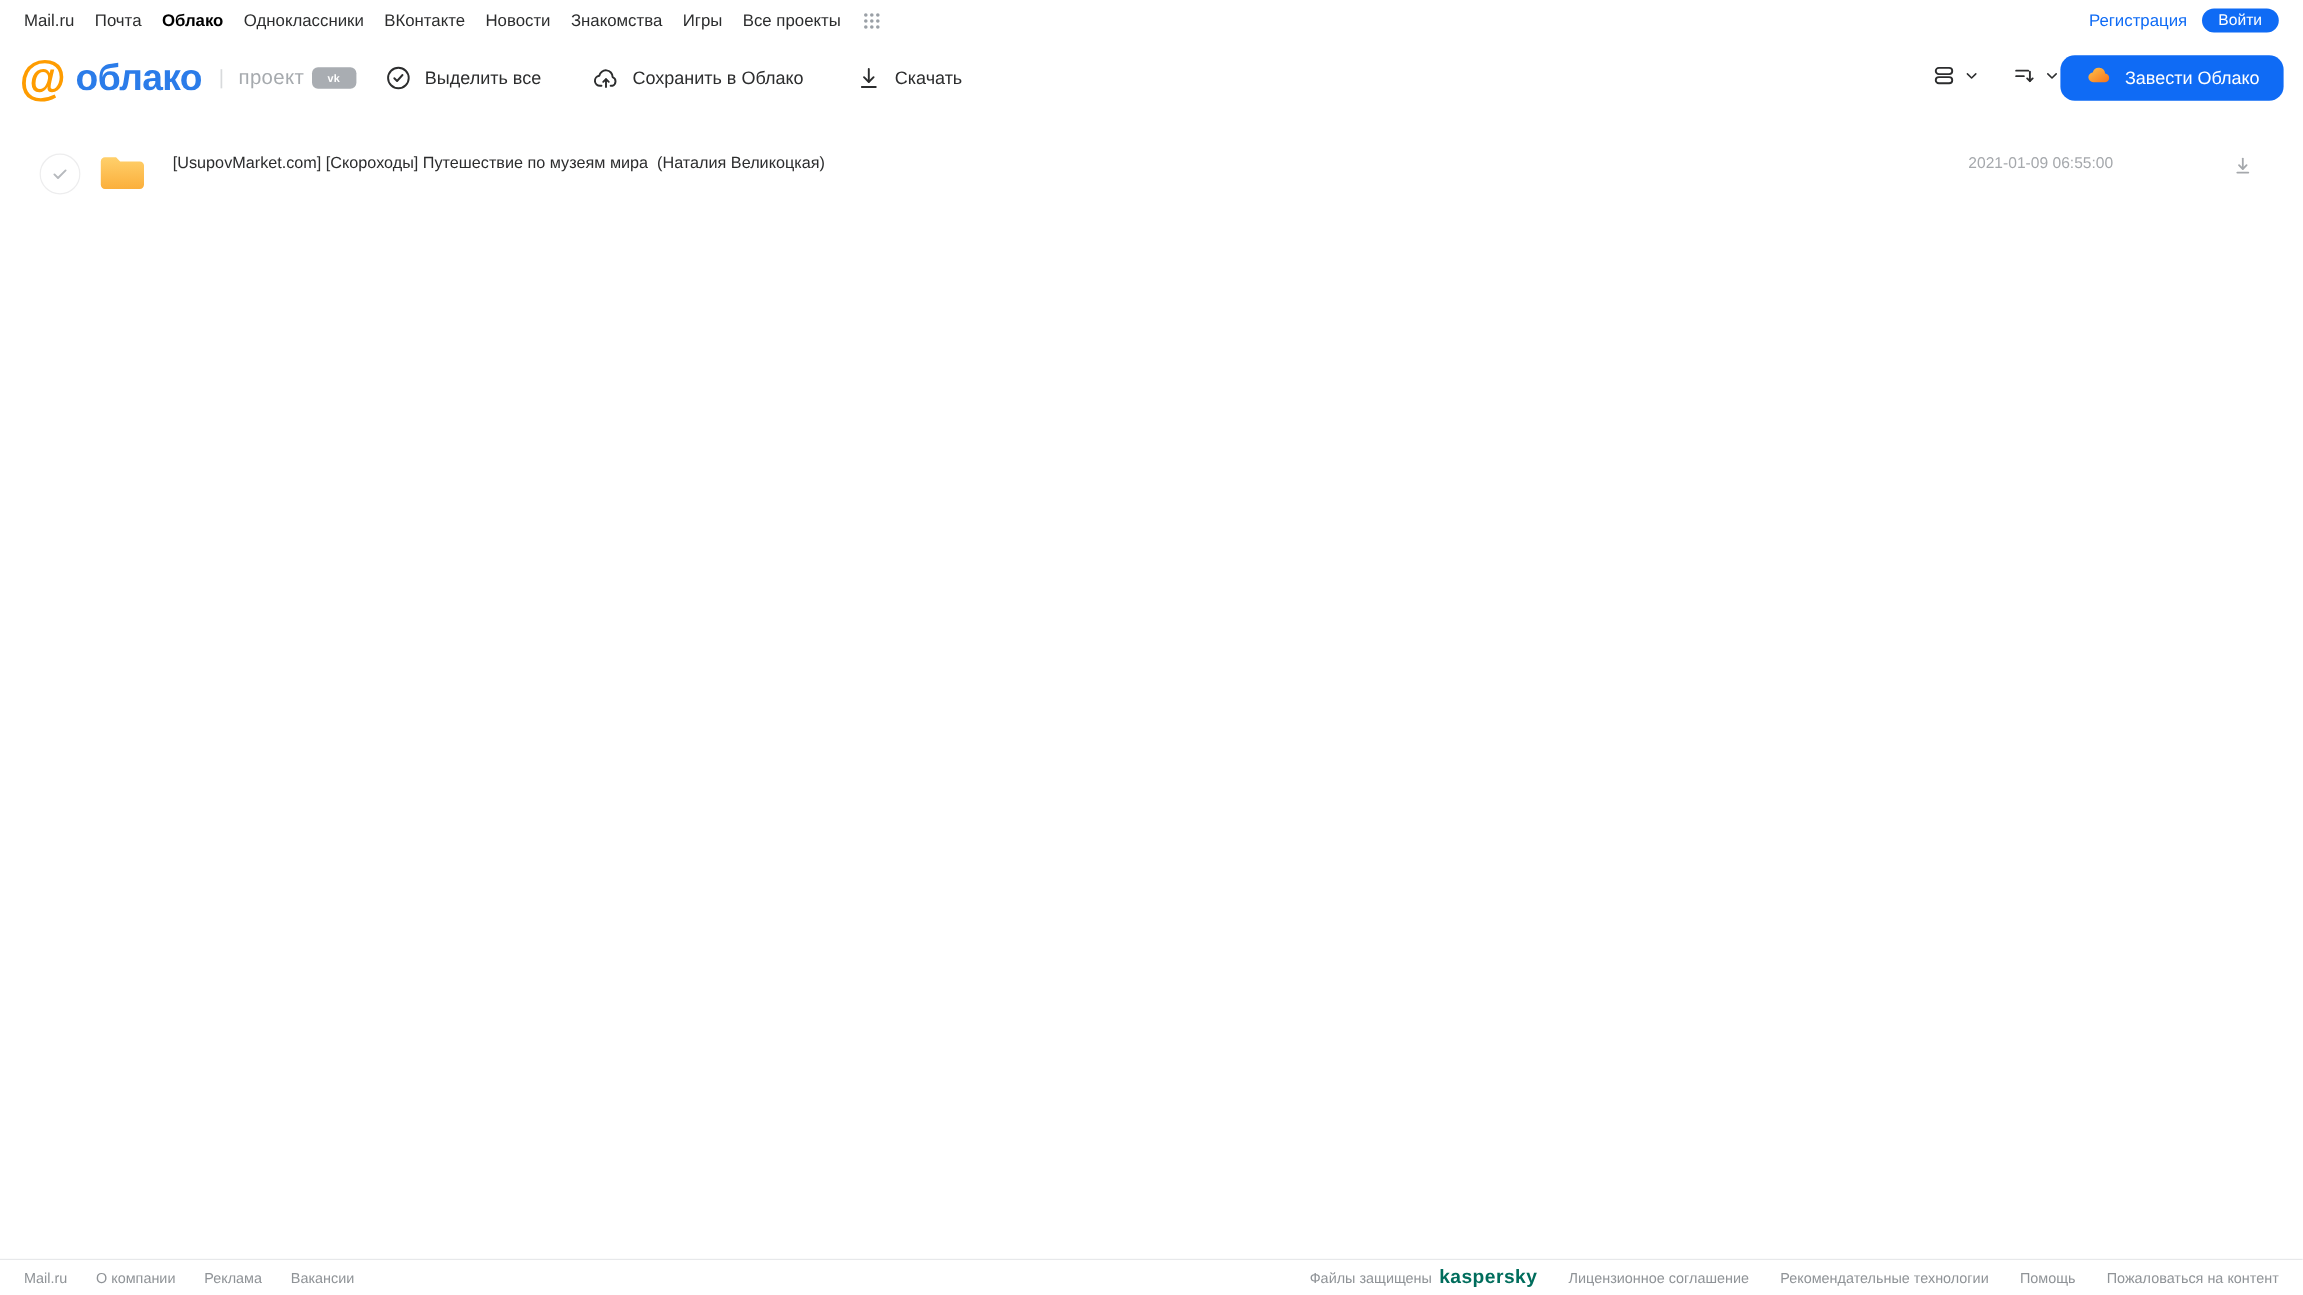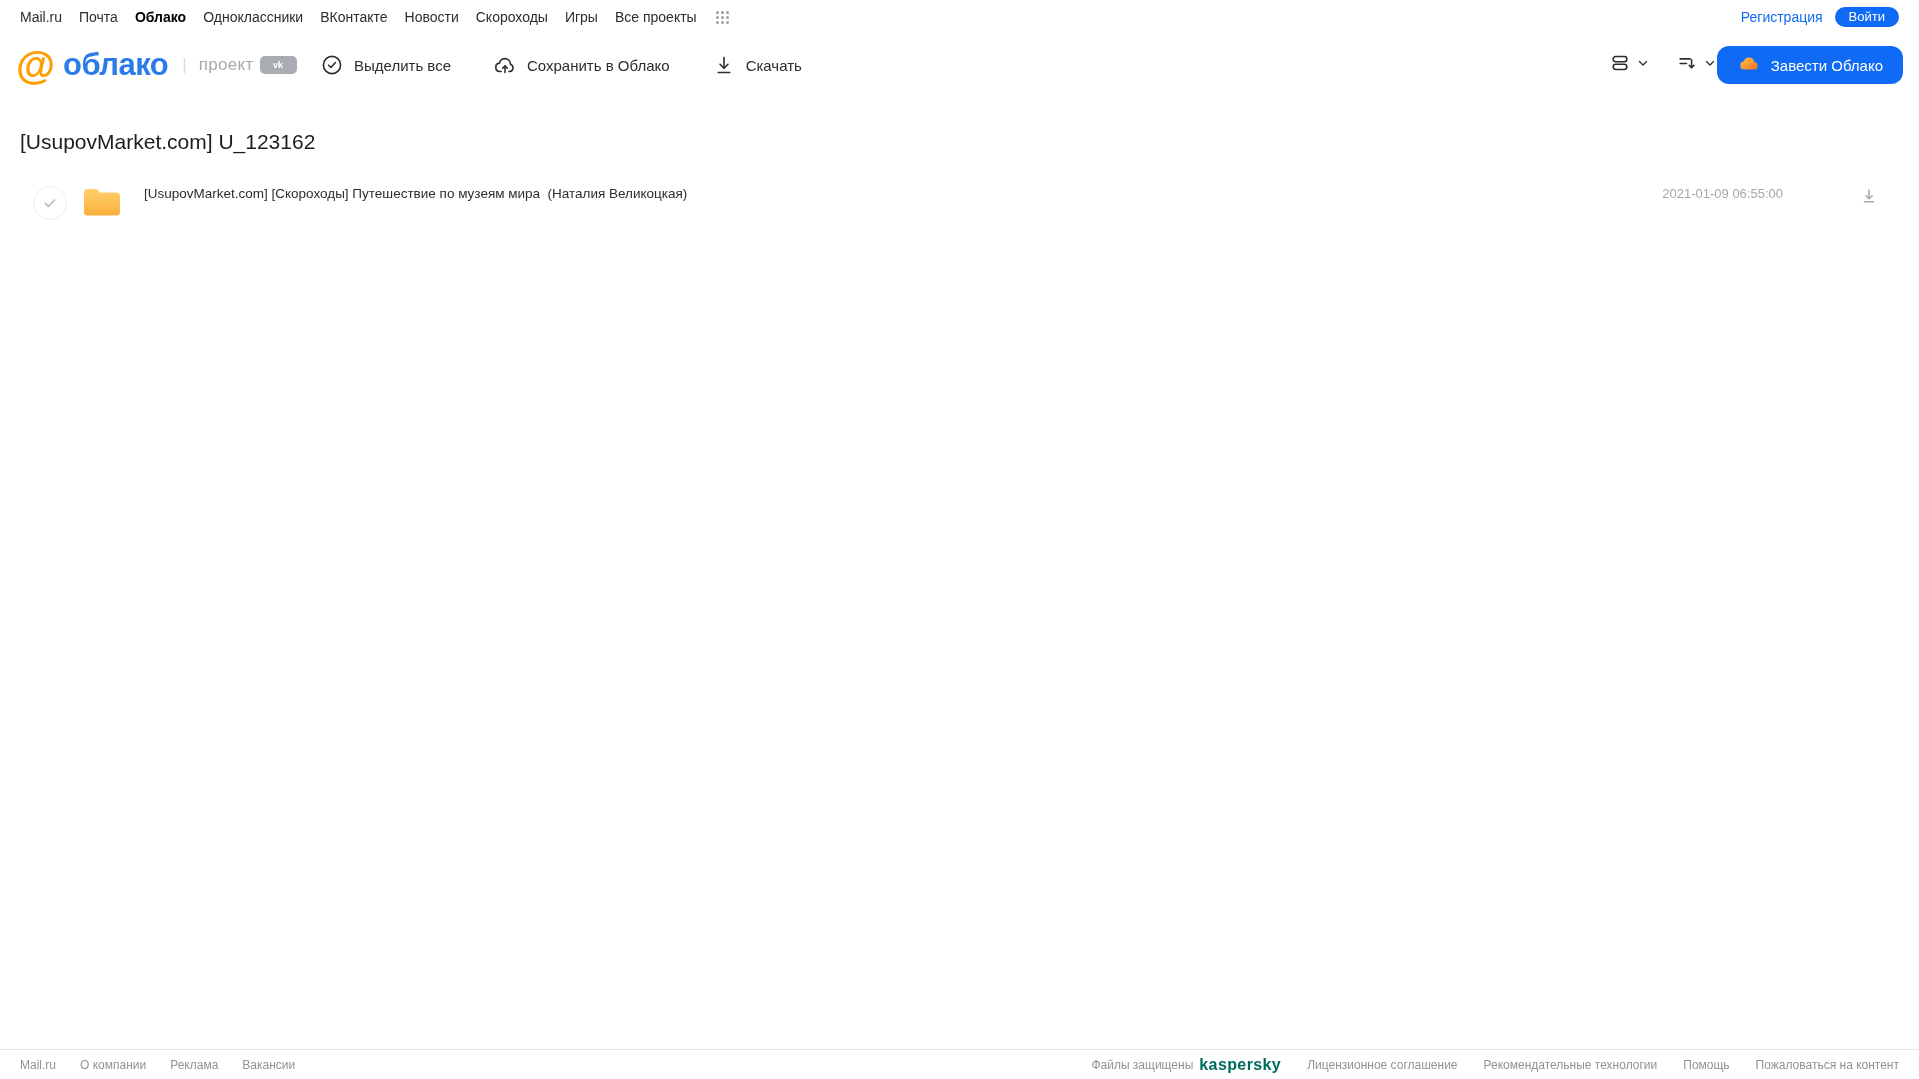--- a/index.html
+++ b/index.html
@@ -111,21 +111,21 @@
   }
   .folder-icon { margin-left: 15px; flex: 0 0 auto; }
   .file-name {
     margin-left: 22px;
     font-size: 13.5px;
     color: #2c2d2e;
     white-space: pre;
   }
   .file-date {
     margin-left: auto;
-    margin-right: 76px;
+    margin-right: 98px;
     font-size: 13px;
     color: #a5a8ac;
     white-space: nowrap;
   }
   .row-download { cursor: pointer; display: flex; }
 
   
   .footer {
     position: absolute; left: 0; right: 0; bottom: 0;
     height: 30px;
@@ -148,21 +148,21 @@
 </head>
 <body>
 
 <div class="topnav">
   <a class="nav-item">Mail.ru</a>
   <a class="nav-item">Почта</a>
   <a class="nav-item active">Облако</a>
   <a class="nav-item">Одноклассники</a>
   <a class="nav-item">ВКонтакте</a>
   <a class="nav-item">Новости</a>
-  <a class="nav-item">Скороходы</a>
+  <a class="nav-item">Знакомства</a>
   <a class="nav-item">Игры</a>
   <a class="nav-item">Все проекты</a>
   <span class="grid-icon">
     <i></i>
       <i></i>
       <i></i>
       <i></i>
       <i></i>
       <i></i>
       <i></i>
@@ -256,21 +256,20 @@
           </defs>
           <path d="M7.4 17.5a4.1 4.1 0 0 1-.5-8.17 5.3 5.3 0 0 1 10.4.9 3.6 3.6 0 0 1-.6 7.27z" fill="url(#cloudGrad)"></path>
         </svg>
       </span>
       <span>Завести Облако</span>
     </button>
   </div>
 </div>
 
 <div class="main">
-  <h1 class="page-title">[UsupovMarket.com] U_123162</h1>
 
   <div class="file-list">
     <div class="file-row">
       <span class="row-checkbox">
         <svg width="16" height="16" viewBox="0 0 24 24" fill="none" stroke="#b6b9bd" stroke-width="2.4" stroke-linecap="round" stroke-linejoin="round">
           <path d="M5 12.5l4.5 4.5L19 7.5"></path>
         </svg>
       </span>
       <span class="folder-icon">
         <svg width="40" height="32" viewBox="0 0 40 32">

